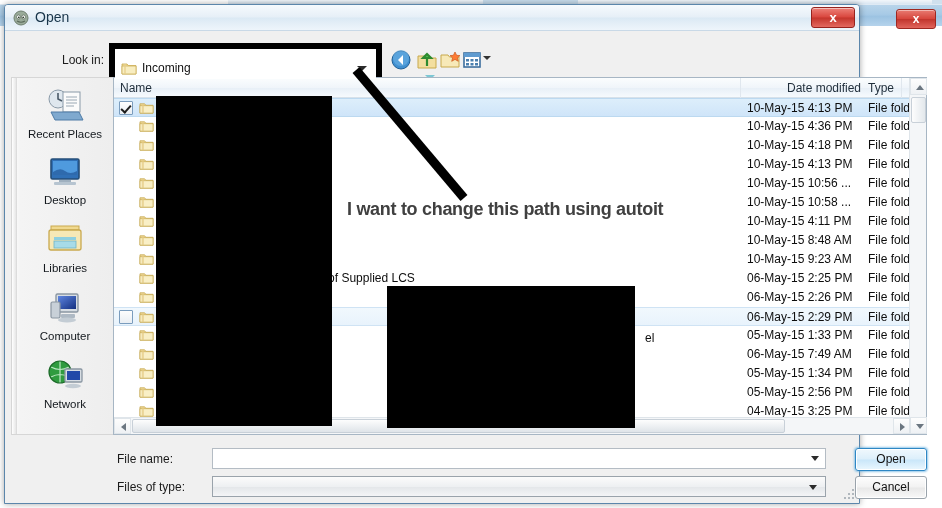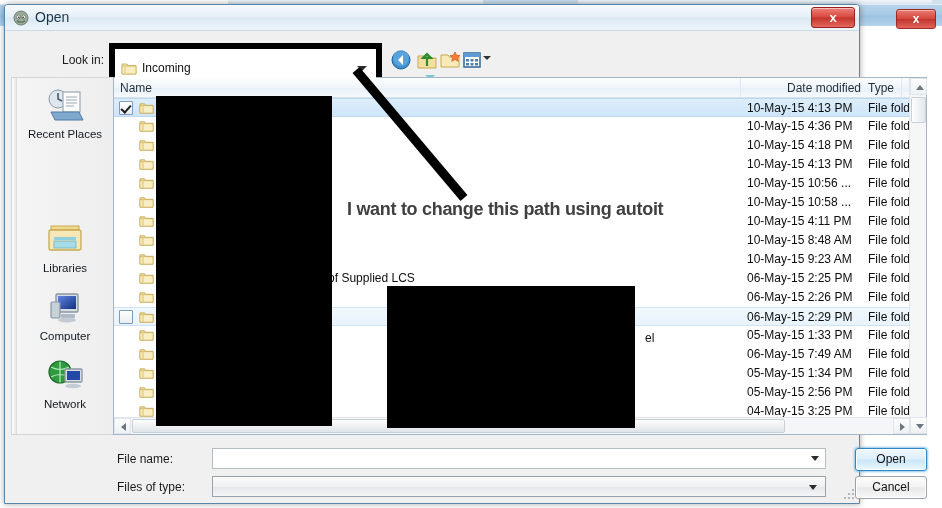--- a/index.html
+++ b/index.html
@@ -453,20 +453,30 @@
         <path d="M15 7v6l4 2" stroke="#4a5a68" stroke-width="1.6" fill="none"></path>
         <rect x="20" y="6" width="17" height="20" fill="#fbfbfb" stroke="#8a9aa8"></rect>
         <g stroke="#9aa8b4" stroke-width="1">
             <path d="M23 11h11M23 14h11M23 17h11M23 20h8"></path>
           </g>
         <path d="M8 26h28l4 8H12z" fill="#7fa9cf" stroke="#4e7ba6"></path>
       </svg>
       <span class="plabel">Recent Places</span>
     </div>
 
+    <div class="place" style="top:72px">
+      <svg class="picon" width="44" height="38" viewBox="0 0 44 38">
+        <rect x="8" y="5" width="28" height="20" rx="1.5" fill="#2f6fb5" stroke="#254e78" stroke-width="1.6"></rect>
+        <rect x="10" y="7" width="24" height="14" fill="#4f9ade"></rect>
+        <path d="M10 18q7-5 12-1t12 0v4H10z" fill="#2e6aad"></path>
+        <rect x="16" y="26" width="12" height="3" fill="#9fb0bf"></rect>
+        <rect x="11" y="28" width="22" height="3" rx="1" fill="#b6c4d0"></rect>
+      </svg>
+      <span class="plabel">Desktop</span>
+    </div>
 
     <div class="place" style="top:140px">
       <svg class="picon" width="44" height="38" viewBox="0 0 44 38">
         <rect x="8" y="4" width="28" height="4" fill="#f0d98f" stroke="#c9a94f"></rect>
         <rect x="6" y="8" width="32" height="20" rx="2" fill="#f6e8b6" stroke="#c9a94f" stroke-width="1.3"></rect>
         <rect x="11" y="15" width="22" height="3" fill="#8fd0e0"></rect>
         <rect x="11" y="19" width="22" height="7" fill="#a7dbe8" stroke="#6fb4c6" stroke-width=".8"></rect>
       </svg>
       <span class="plabel">Libraries</span>
     </div>

